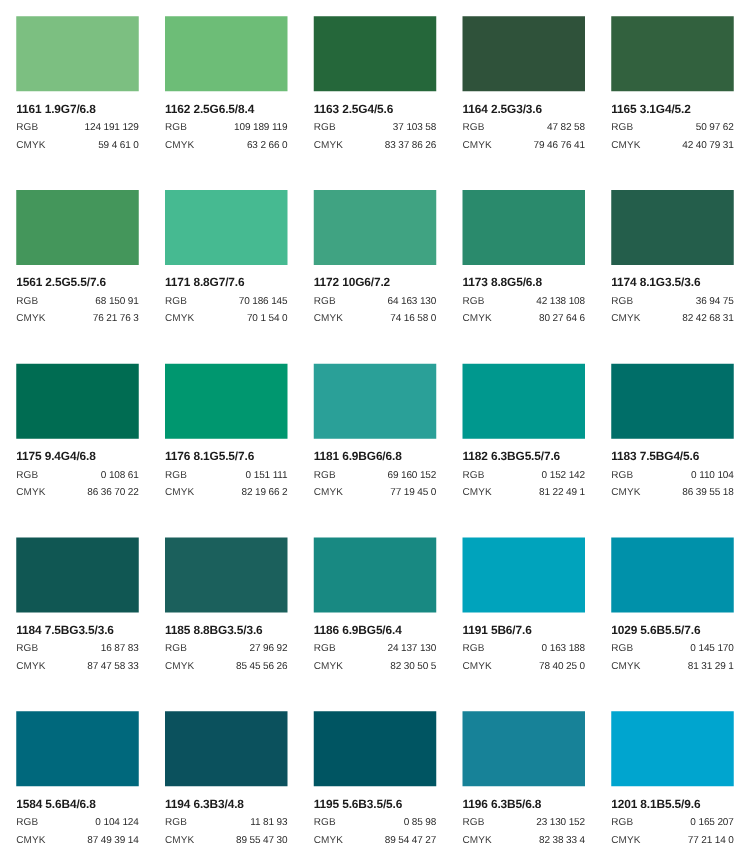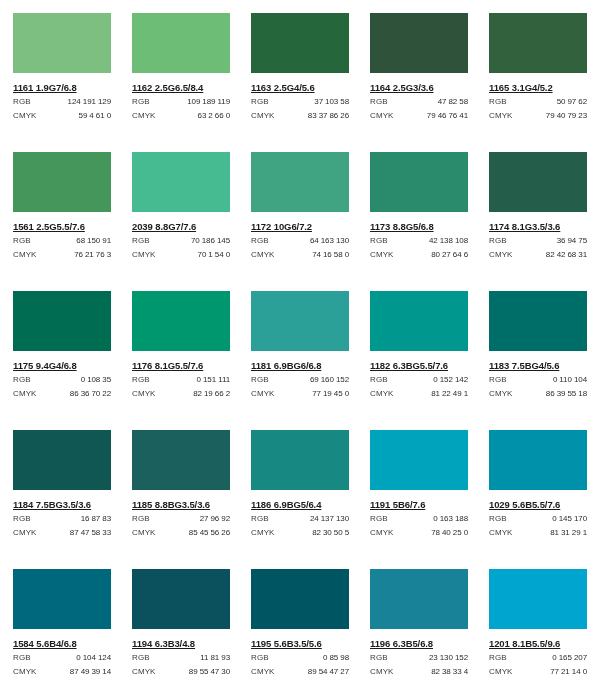--- a/index.html
+++ b/index.html
@@ -35,21 +35,20 @@
     display: block;
   }
   .swatch-title {
     font-size: 9.5px;
     font-weight: bold;
     color: #1b1b1b;
     letter-spacing: -0.1px;
     margin-top: 9px;
     line-height: 11px;
     white-space: nowrap;
-    text-decoration: underline;
   }
   .value-row {
     display: flex;
     justify-content: space-between;
     align-items: flex-start;
     margin-top: 4px;
     line-height: 10px;
   }
   .value-label {
     font-size: 8px;
@@ -118,38 +117,38 @@
     </div>
     <div class="swatch-card">
       <div class="swatch-chip" style="background-color: rgb(50, 97, 62);"></div>
       <div class="swatch-title">1165 3.1G4/5.2</div>
       <div class="value-row">
         <span class="value-label">RGB</span>
         <span class="value-nums">50 97 62</span>
       </div>
       <div class="value-row">
         <span class="value-label">CMYK</span>
-        <span class="value-nums">79 40 79 23</span>
+        <span class="value-nums">42 40 79 31</span>
       </div>
     </div>
     <div class="swatch-card">
       <div class="swatch-chip" style="background-color: rgb(68, 150, 91);"></div>
       <div class="swatch-title">1561 2.5G5.5/7.6</div>
       <div class="value-row">
         <span class="value-label">RGB</span>
         <span class="value-nums">68 150 91</span>
       </div>
       <div class="value-row">
         <span class="value-label">CMYK</span>
         <span class="value-nums">76 21 76 3</span>
       </div>
     </div>
     <div class="swatch-card">
       <div class="swatch-chip" style="background-color: rgb(70, 186, 145);"></div>
-      <div class="swatch-title">2039 8.8G7/7.6</div>
+      <div class="swatch-title">1171 8.8G7/7.6</div>
       <div class="value-row">
         <span class="value-label">RGB</span>
         <span class="value-nums">70 186 145</span>
       </div>
       <div class="value-row">
         <span class="value-label">CMYK</span>
         <span class="value-nums">70 1 54 0</span>
       </div>
     </div>
     <div class="swatch-card">
@@ -186,21 +185,21 @@
       <div class="value-row">
         <span class="value-label">CMYK</span>
         <span class="value-nums">82 42 68 31</span>
       </div>
     </div>
     <div class="swatch-card">
       <div class="swatch-chip" style="background-color: rgb(0, 108, 82);"></div>
       <div class="swatch-title">1175 9.4G4/6.8</div>
       <div class="value-row">
         <span class="value-label">RGB</span>
-        <span class="value-nums">0 108 35</span>
+        <span class="value-nums">0 108 61</span>
       </div>
       <div class="value-row">
         <span class="value-label">CMYK</span>
         <span class="value-nums">86 36 70 22</span>
       </div>
     </div>
     <div class="swatch-card">
       <div class="swatch-chip" style="background-color: rgb(0, 151, 111);"></div>
       <div class="swatch-title">1176 8.1G5.5/7.6</div>
       <div class="value-row">

